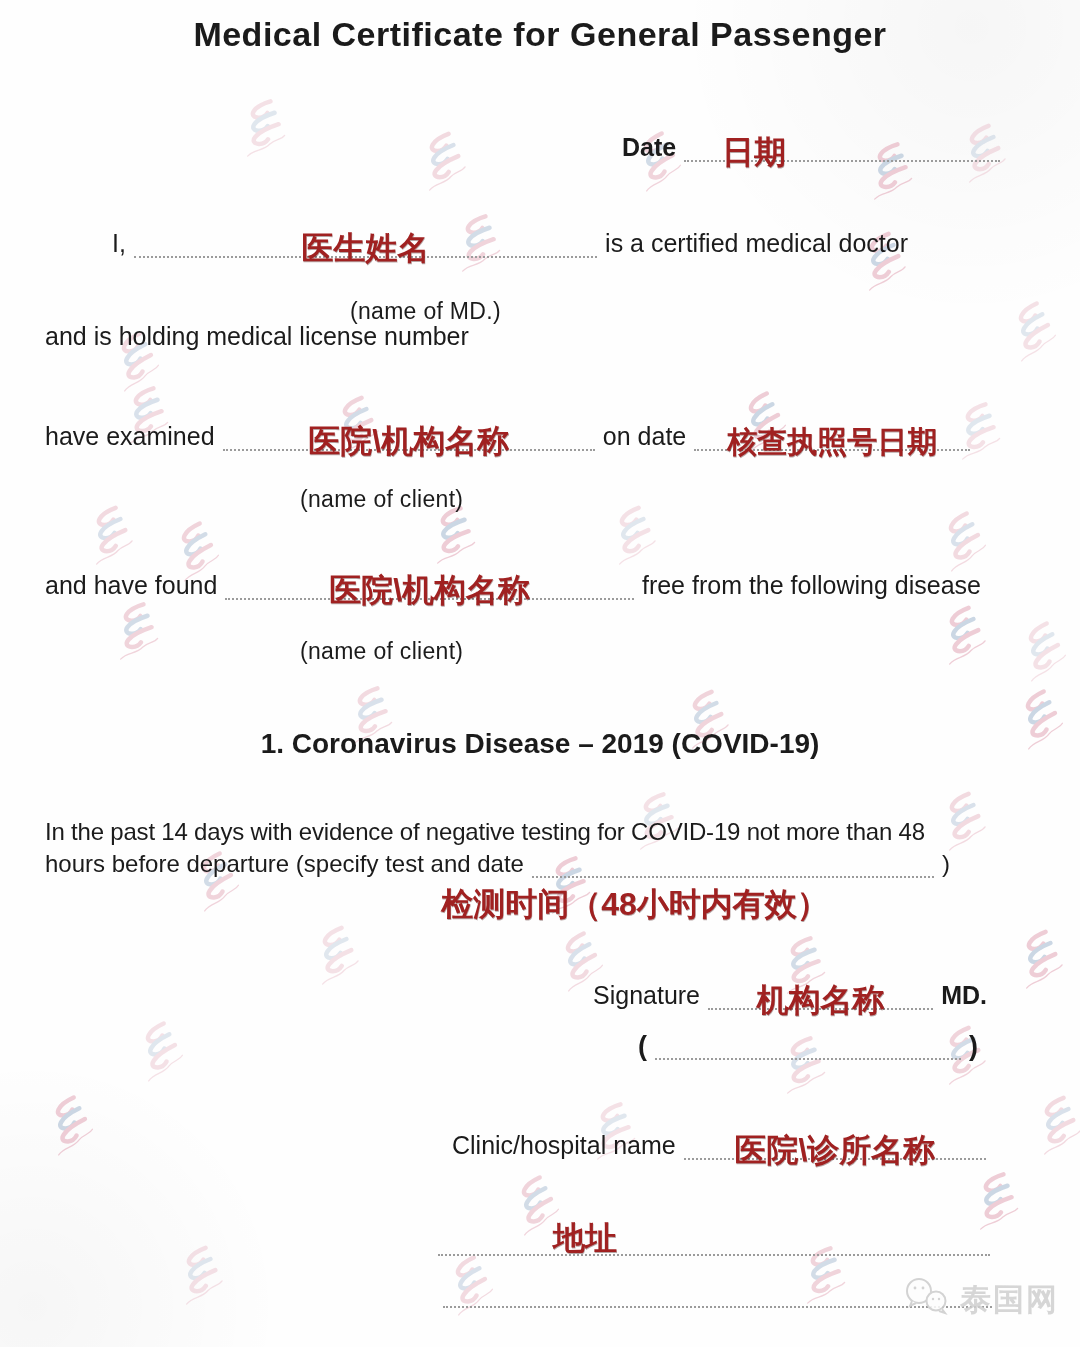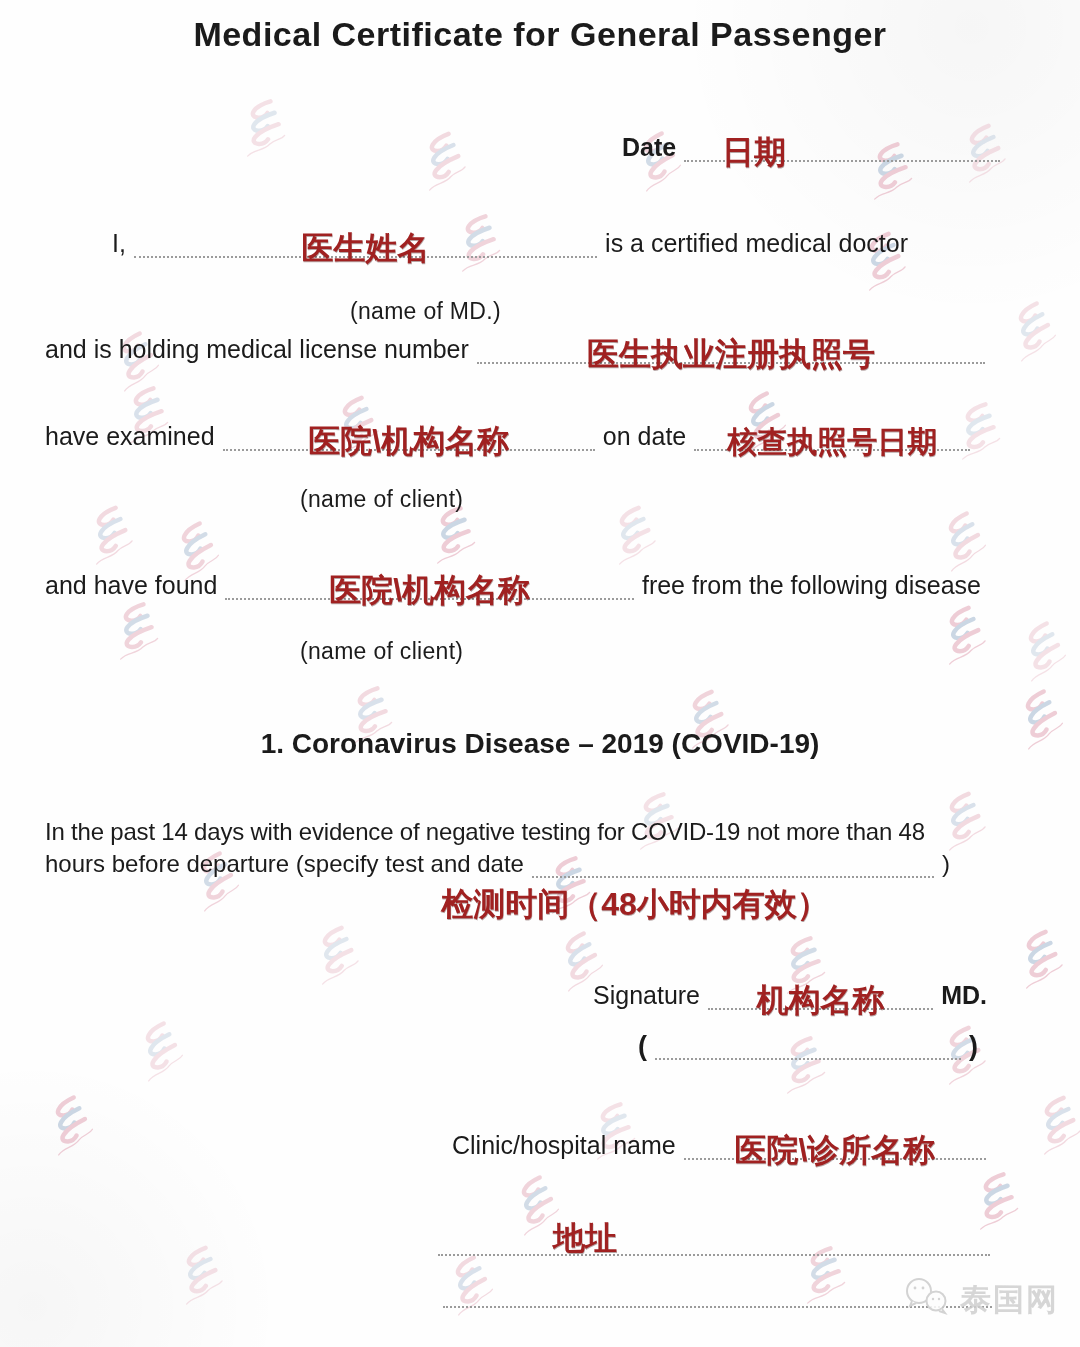--- a/index.html
+++ b/index.html
@@ -445,23 +445,20 @@
     <span class="lbl">I,</span>
     <span class="fill">
       <span class="cn ann">医生姓名</span>
     </span>
     <span class="lbl">is a certified medical doctor</span>
   </div>
   <div class="caption" style="top:298px;left:318px;margin-left:32px;">(name of MD.)</div>
 
   <div class="row" style="top:322px;left:45px;width:940px;">
     <span class="lbl">and is holding medical license number</span>
-    <span class="fill">
-      <span class="cn ann">医生执业注册执照号</span>
-    </span>
   </div>
 
   <div class="row" style="top:409px;left:45px;width:925px;">
     <span class="lbl">have examined</span>
     <span class="fill" style="flex:1.35;">
       <span class="cn ann">医院\机构名称</span>
     </span>
     <span class="lbl">on date</span>
     <span class="fill">
       <span class="cn ann" style="font-size:30px;">核查执照号日期</span>

